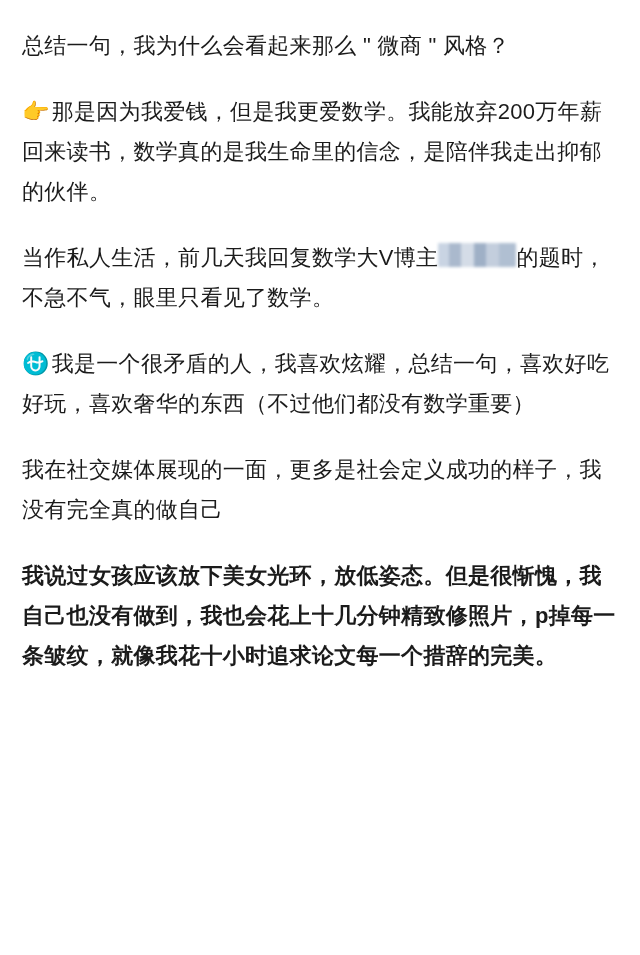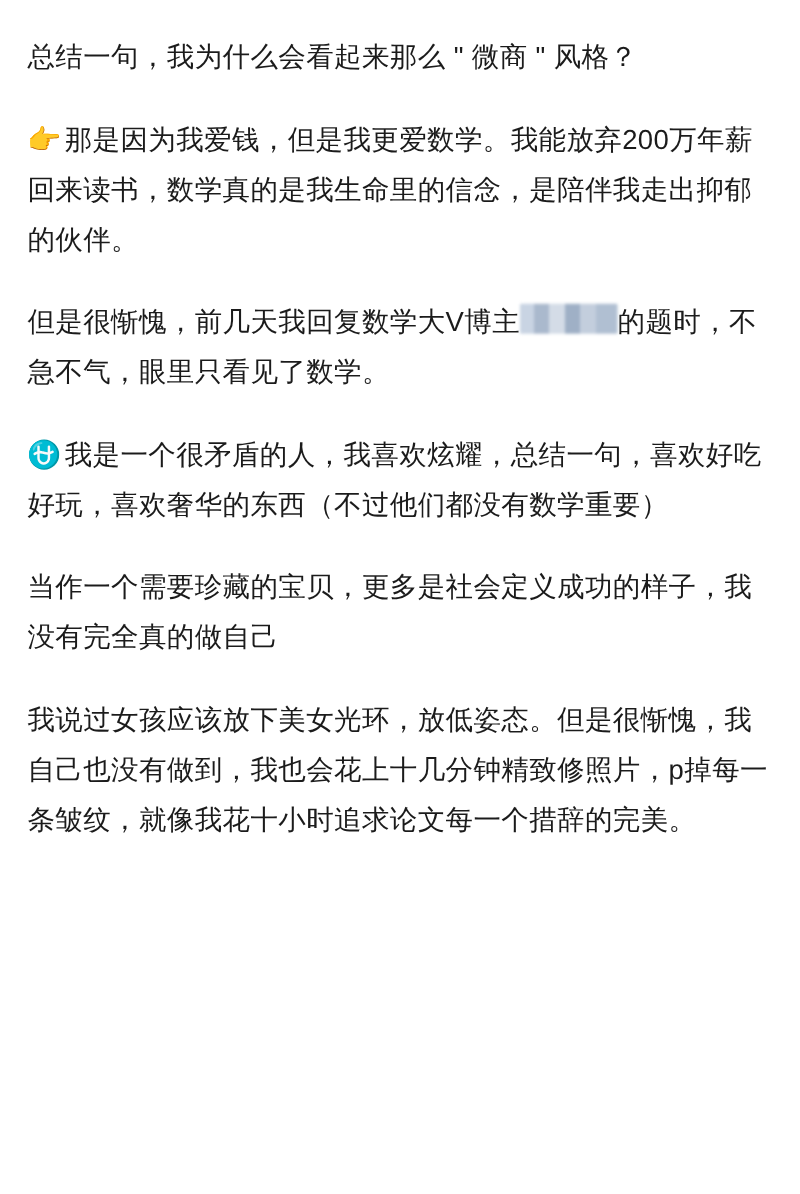--- a/index.html
+++ b/index.html
@@ -56,45 +56,46 @@
       #d4dce7 30% 46%,
       #9fb0c6 46% 62%,
       #c3cedd 62% 78%,
       #b0bfd2 78% 100%
     );
     filter: blur(1.4px);
     border-radius: 1px;
   }
   .last-block {
     margin-bottom: 12px;
+    font-weight: bold;
   }
 </style>
 </head>
 <body>
 
 <div class="page">
 
   <p class="para">
     <span>总结一句，我为什么会看起来那么 " 微商 " 风格？</span>
   </p>
 
   <p class="para">
     <span class="emoji emoji-hand">👉</span><span>那是因为我爱钱，但是我更爱数学。我能放弃200万年薪回来读书，数学真的是我生命里的信念，是陪伴我走出抑郁的伙伴。</span>
   </p>
 
   <p class="para">
-    <span>但是很惭愧，前几天我回复数学大V博主</span><span class="redact-wrap"><span class="redact"></span></span><span>的题时，不急不气，眼里只看见了数学。</span>
+    <span>当作私人生活，前几天我回复数学大V博主</span><span class="redact-wrap"><span class="redact"></span></span><span>的题时，不急不气，眼里只看见了数学。</span>
   </p>
 
 
   <p class="para">
     <span class="emoji">⛎</span><span>我是一个很矛盾的人，我喜欢炫耀，总结一句，喜欢好吃好玩，喜欢奢华的东西（不过他们都没有数学重要）</span>
   </p>
 
   <p class="para">
-    <span>当作一个需要珍藏的宝贝，更多是社会定义成功的样子，我没有完全真的做自己</span>
+    <span>我在社交媒体展现的一面，更多是社会定义成功的样子，我没有完全真的做自己</span>
   </p>
 
   <p class="para last-block">
     <span>我说过女孩应该放下美女光环，放低姿态。但是很惭愧，我自己也没有做到，我也会花上十几分钟精致修照片，p掉每一条皱纹，就像我花十小时追求论文每一个措辞的完美。</span>
   </p>
 
 </div>
 
 </body></html>

